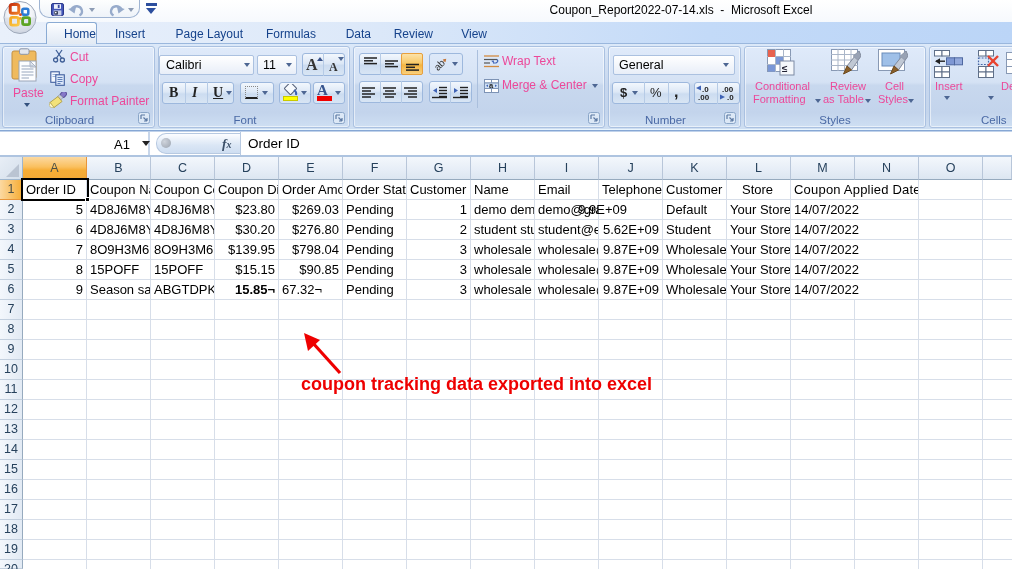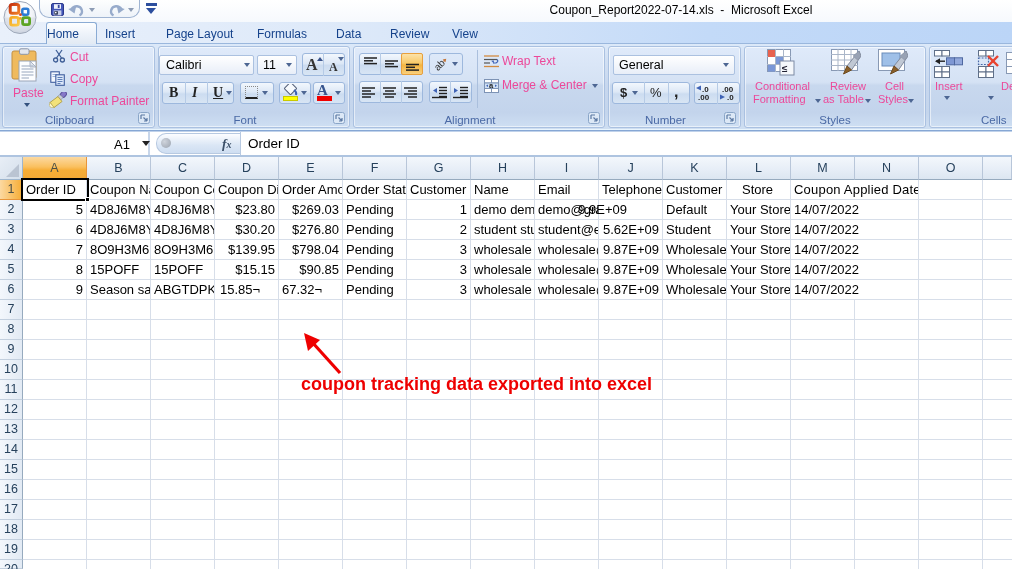--- a/index.html
+++ b/index.html
@@ -1,18 +1,18 @@
 <!DOCTYPE html>
 <html><head><meta charset="utf-8">
 <style>
 * { margin:0; padding:0; box-sizing:border-box; }
 html,body { width:1012px; height:569px; overflow:hidden; }
 body { font-family:"Liberation Sans", sans-serif; position:relative; background:#fff; font-size:12px;}
 .a { position:absolute; }
-.tab { position:absolute; top:24px; height:20px; line-height:20px; color:#15428b; font-size:12px; text-align:left; }
+.tab { position:absolute; top:24px; height:20px; line-height:20px; color:#15428b; font-size:12px; text-align:right; }
 .group { position:absolute; top:46px; height:82px; border:1px solid #aac1e1; border-radius:3px;
   background:linear-gradient(#dfeafa 0%,#d5e2f4 44%,#c8d8ee 48%,#c3d4ec 82%,#cedff3 100%);
   box-shadow: inset 0 0 0 1px rgba(255,255,255,.55); }
 .glabel { position:absolute; bottom:1px; left:0; right:0; text-align:center; font-size:11.5px; color:#4a69a5; }
 .btxt { position:absolute; font-size:11px; color:#ec4899; white-space:nowrap; }
 .ch { position:absolute; top:0; height:23px; background:linear-gradient(#f3f7fc,#e7eef7 55%,#dce6f1);
   border-right:1px solid #b8c6d9; border-bottom:1px solid #96aabe; text-align:center; font-size:12.5px; color:#26415c; line-height:22px; }
 .rh { position:absolute; left:0; width:23px; height:20px; background:linear-gradient(to right,#f3f7fc,#e2eaf4);
   border-right:1px solid #96aabe; border-bottom:1px solid #c2cfde; text-align:center; font-size:12.5px; color:#26415c; line-height:19px;}
 .cell.num { text-align:right; }
@@ -95,21 +95,20 @@
   </div>
 <div class="group" style="left:158px;width:192px;">
     <div class="glabel" style="right:18px;">Font</div>
     <svg style="position:absolute;bottom:3px;right:4px" width="12" height="12" viewBox="0 0 12 12">
       <rect x="0.5" y="0.5" width="11" height="11" rx="2" fill="#dce8f6" stroke="#8aa6c8"></rect>
       <path d="M3 3 H7 M3 3 V7" stroke="#5d7aa4" stroke-width="1.2" fill="none"></path>
       <path d="M5.5 5.5 L9 9 M9 9 v-3 M9 9 h-3" stroke="#5d7aa4" stroke-width="1.2" fill="none"></path>
     </svg>
   </div>
 <div class="group" style="left:353px;width:252px;">
-    <div class="glabel" style="right:18px;">Alignment</div>
     <svg style="position:absolute;bottom:3px;right:4px" width="12" height="12" viewBox="0 0 12 12">
       <rect x="0.5" y="0.5" width="11" height="11" rx="2" fill="#dce8f6" stroke="#8aa6c8"></rect>
       <path d="M3 3 H7 M3 3 V7" stroke="#5d7aa4" stroke-width="1.2" fill="none"></path>
       <path d="M5.5 5.5 L9 9 M9 9 v-3 M9 9 h-3" stroke="#5d7aa4" stroke-width="1.2" fill="none"></path>
     </svg>
   </div>
 <div class="group" style="left:608px;width:133px;">
     <div class="glabel" style="right:18px;">Number</div>
     <svg style="position:absolute;bottom:3px;right:4px" width="12" height="12" viewBox="0 0 12 12">
       <rect x="0.5" y="0.5" width="11" height="11" rx="2" fill="#dce8f6" stroke="#8aa6c8"></rect>
@@ -513,21 +512,21 @@
 <div class="cell num" style="left:407px;top:260px;width:63px;">3</div>
 <div class="cell" style="left:471px;top:260px;width:63px;">wholesale wholesale</div>
 <div class="cell" style="left:535px;top:260px;width:63px;">wholesale@email.com</div>
 <div class="cell num" style="left:599px;top:260px;width:63px;">9.87E+09</div>
 <div class="cell" style="left:663px;top:260px;width:63px;">Wholesale</div>
 <div class="cell" style="left:727px;top:260px;width:63px;">Your Store 1</div>
 <div class="cell" style="left:791px;top:260px;width:104px;background:#fff;">14/07/2022</div>
 <div class="cell num" style="left:23px;top:280px;width:63px;">9</div>
 <div class="cell" style="left:87px;top:280px;width:63px;">Season sale</div>
 <div class="cell" style="left:151px;top:280px;width:63px;">ABGTDPK2Z</div>
-<div class="cell" style="left:217px;top:280px;width:63px;">15.85¬</div>
+<div class="cell" style="left:232px;top:280px;width:63px;font-weight:bold;">15.85¬</div>
 <div class="cell" style="left:279px;top:280px;width:63px;">67.32¬</div>
 <div class="cell" style="left:343px;top:280px;width:63px;">Pending</div>
 <div class="cell num" style="left:407px;top:280px;width:63px;">3</div>
 <div class="cell" style="left:471px;top:280px;width:63px;">wholesale wholesale</div>
 <div class="cell" style="left:535px;top:280px;width:63px;">wholesale@email.com</div>
 <div class="cell num" style="left:599px;top:280px;width:63px;">9.87E+09</div>
 <div class="cell" style="left:663px;top:280px;width:63px;">Wholesale</div>
 <div class="cell" style="left:727px;top:280px;width:63px;">Your Store 1</div>
 <div class="cell" style="left:791px;top:280px;width:104px;background:#fff;">14/07/2022</div>
 <div class="a" style="left:21px;top:178px;width:68px;height:23px;border:2px solid #000;background:transparent;"></div>

